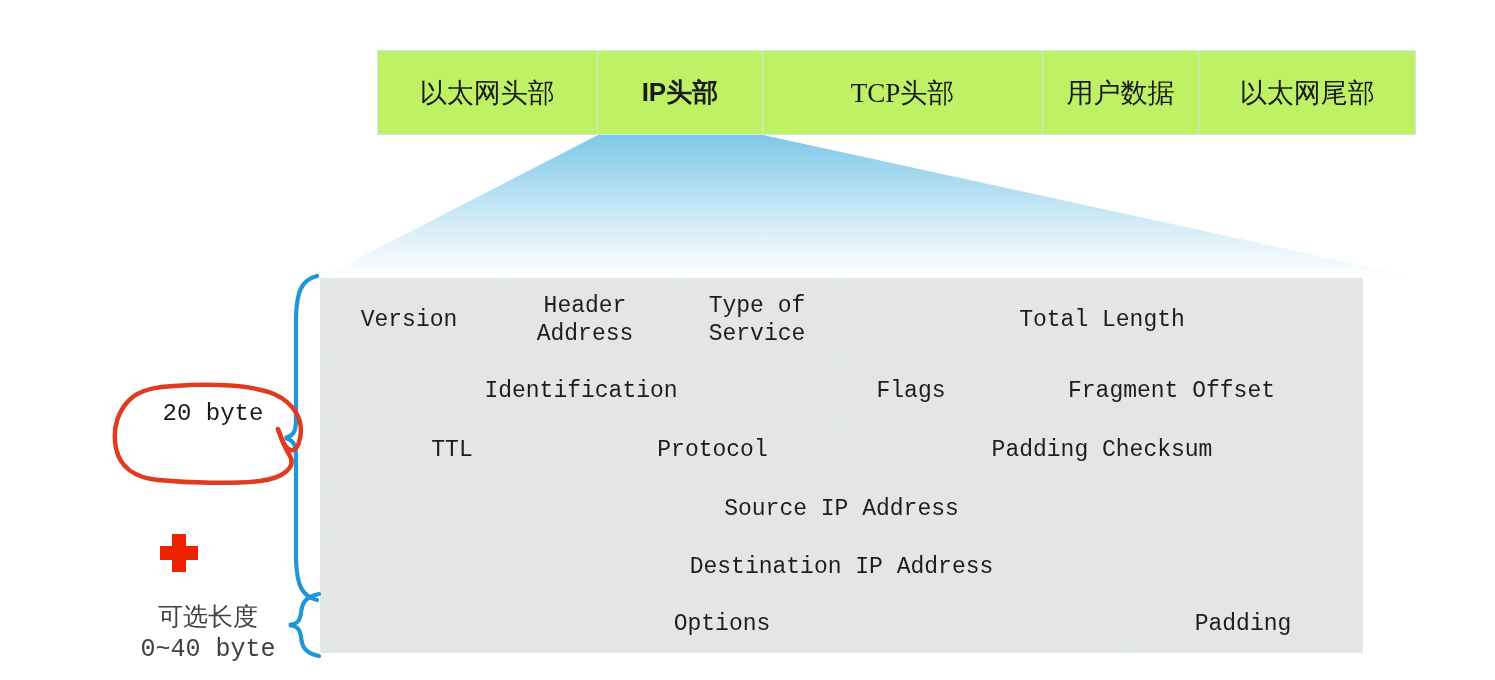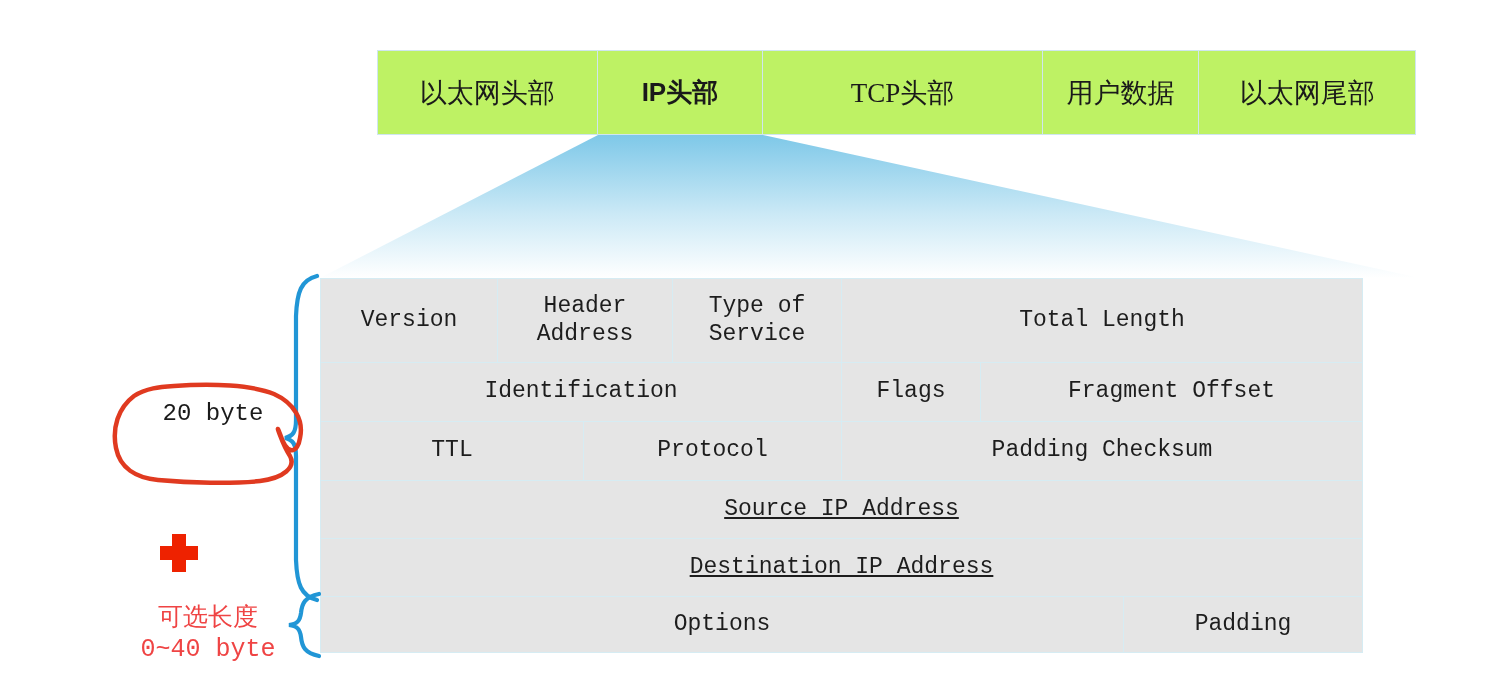--- a/index.html
+++ b/index.html
@@ -102,21 +102,21 @@
   .c-totlen   { flex: 1; }
   
   .c-ident    { width: 521px; }
   .c-flags    { width: 139px; }
   .c-fragoff  { flex: 1; }
   
   .c-ttl      { width: 263px; text-align: right; }
   .c-proto    { width: 258px; }
   .c-hcks     { flex: 1; }
   
-  .c-full     { width: 100%; text-decoration: underline; }
+  .c-full     { width: 100%; }
   
   .c-options  { width: 803px; }
   .c-padding  { flex: 1; }
 
   
   #brace-fixed {
     position: absolute;
     left: 283px;
     top: 270px;
     width: 40px;
@@ -166,21 +166,21 @@
   }
 
   #optional-label {
     position: absolute;
     left: 128px;
     top: 600px;
     width: 160px;
     text-align: center;
     font-family: "Liberation Serif", serif;
     font-size: 25px;
-    color: #ef4444;
+    color: #404040;
     line-height: 1.32;
   }
   #optional-label .line2 {
     font-family: "Liberation Mono", "DejaVu Sans Mono", monospace;
     font-size: 25px;
     letter-spacing: 0px;
   }
 </style>
 </head>
 <body>

